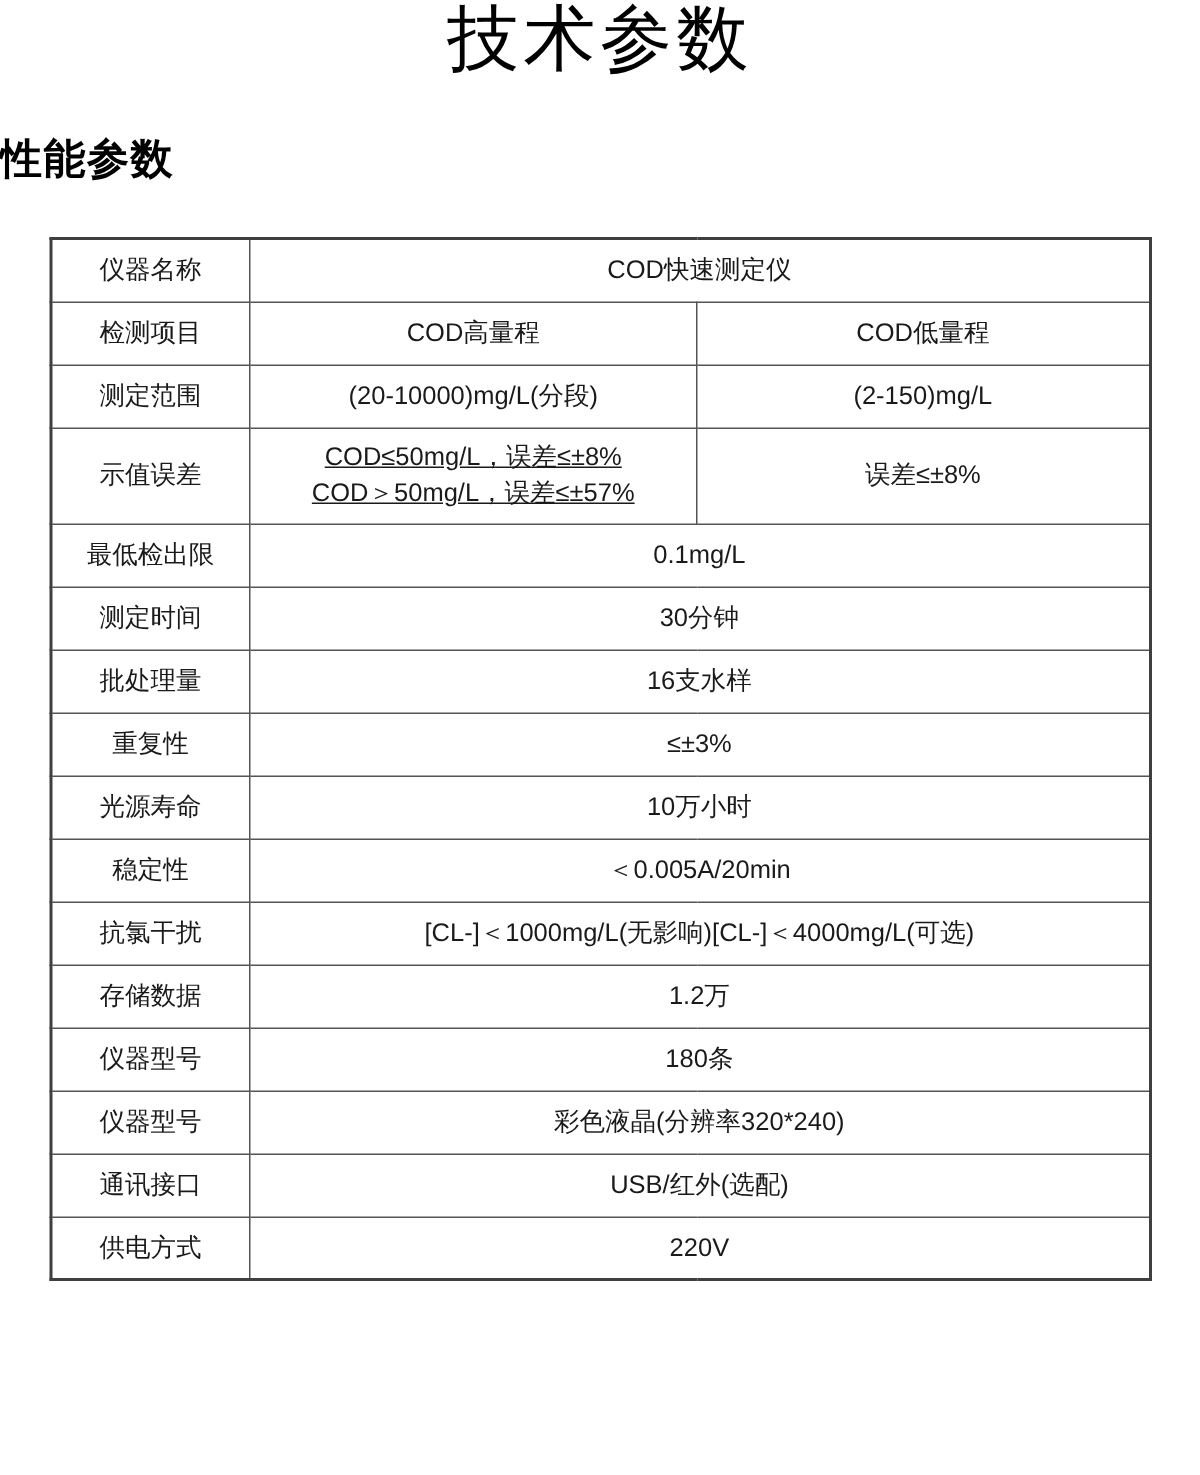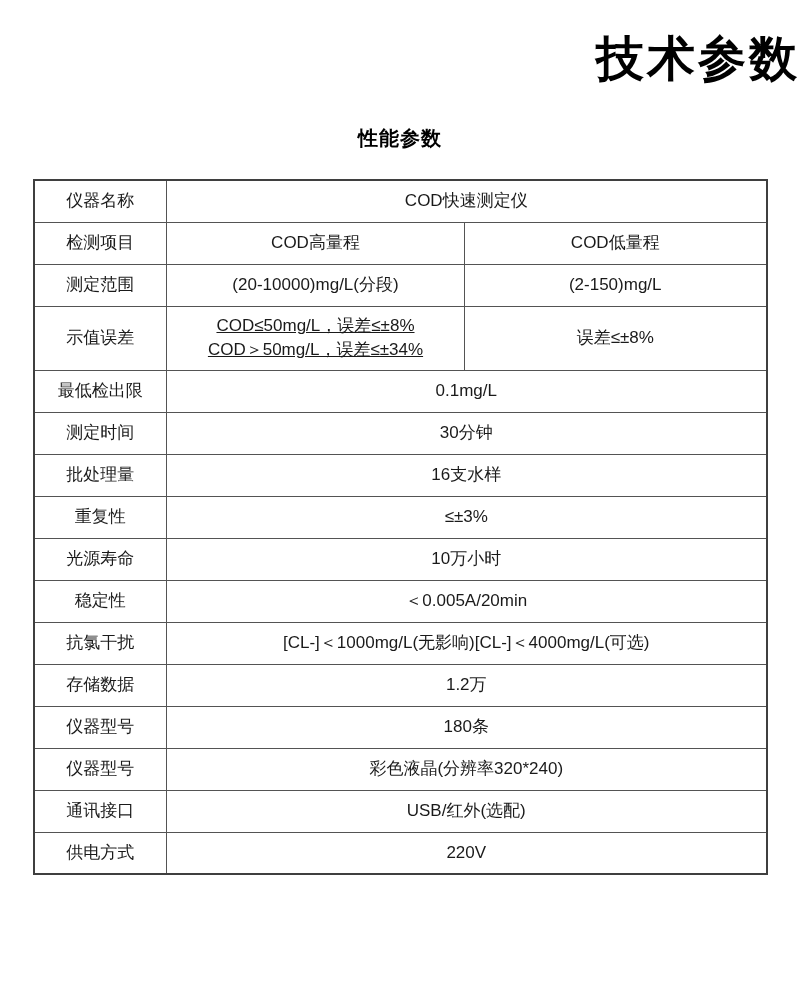--- a/index.html
+++ b/index.html
@@ -11,43 +11,42 @@
   }
   .page {
     position: relative;
     width: 800px;
     height: 983px;
     background: #ffffff;
     overflow: hidden;
   }
   .title {
     margin: 0;
-    padding-top: 32px;
-    text-align: right;
+    text-align: center;
     font-size: 48px;
     line-height: 54px;
-    font-weight: 700;
+    font-weight: 400;
     letter-spacing: 3px;
     color: #000000;
   }
   .subtitle {
     margin: 0;
     padding-top: 36px;
-    text-align: center;
-    font-size: 20px;
+    text-align: left;
+    font-size: 28px;
     line-height: 32px;
     font-weight: 700;
     letter-spacing: 1px;
     color: #000000;
   }
   table.spec {
     border-collapse: collapse;
     table-layout: fixed;
     width: 733px;
-    margin: 25px auto 0 auto;
+    margin: 36px auto 0 auto;
     border: 2px solid #3f3f3f;
   }
   table.spec td {
     border: 1px solid #545454;
     text-align: center;
     vertical-align: middle;
     font-size: 17px;
     line-height: 24px;
     padding: 2px 10px;
     color: #1a1a1a;
@@ -85,21 +84,21 @@
       </tr>
       <tr>
         <td class="label">测定范围</td>
         <td>(20-10000)mg/L(分段)</td>
         <td>(2-150)mg/L</td>
       </tr>
       <tr class="tall">
         <td class="label">示值误差</td>
         <td>
           <div class="cell-line">COD≤50mg/L，误差≤±8%</div>
-          <div class="cell-line">COD＞50mg/L，误差≤±34%</div>
+          <div class="cell-line">COD＞50mg/L，误差≤±57%</div>
         </td>
         <td>误差≤±8%</td>
       </tr>
       <tr>
         <td class="label">最低检出限</td>
         <td colspan="2">0.1mg/L</td>
       </tr>
       <tr>
         <td class="label">测定时间</td>
         <td colspan="2">30分钟</td>

